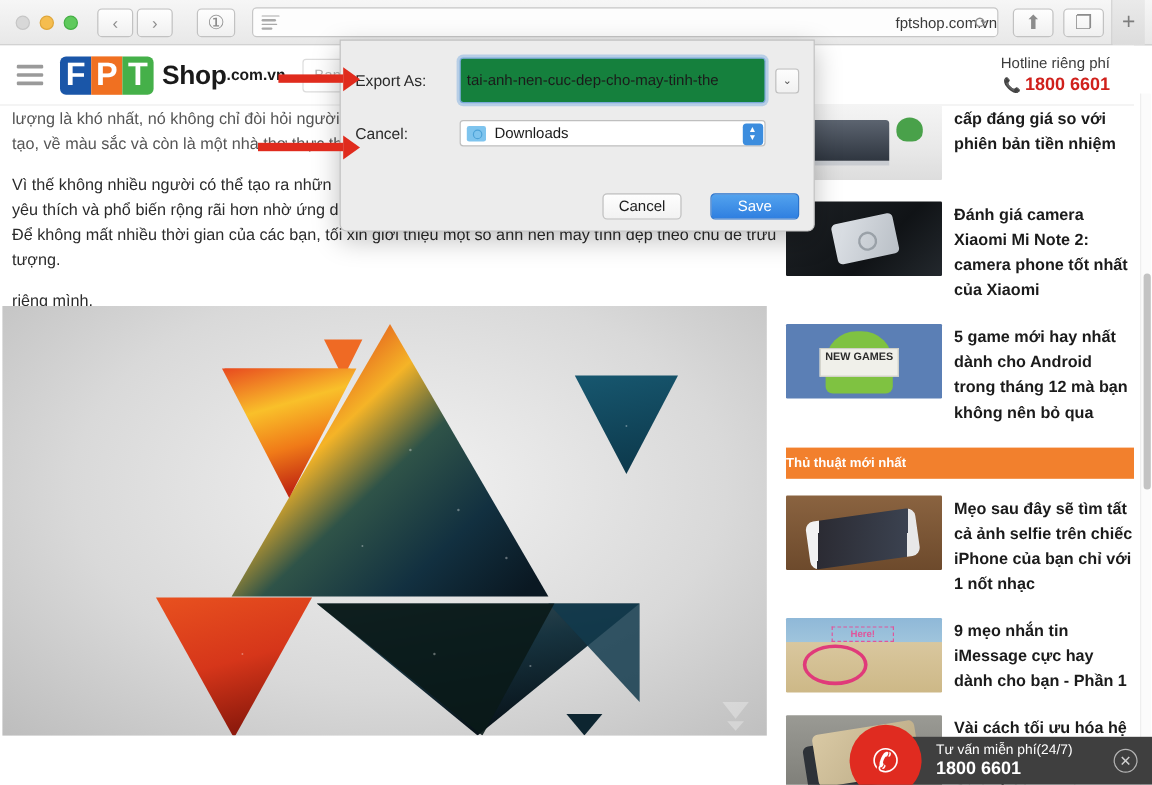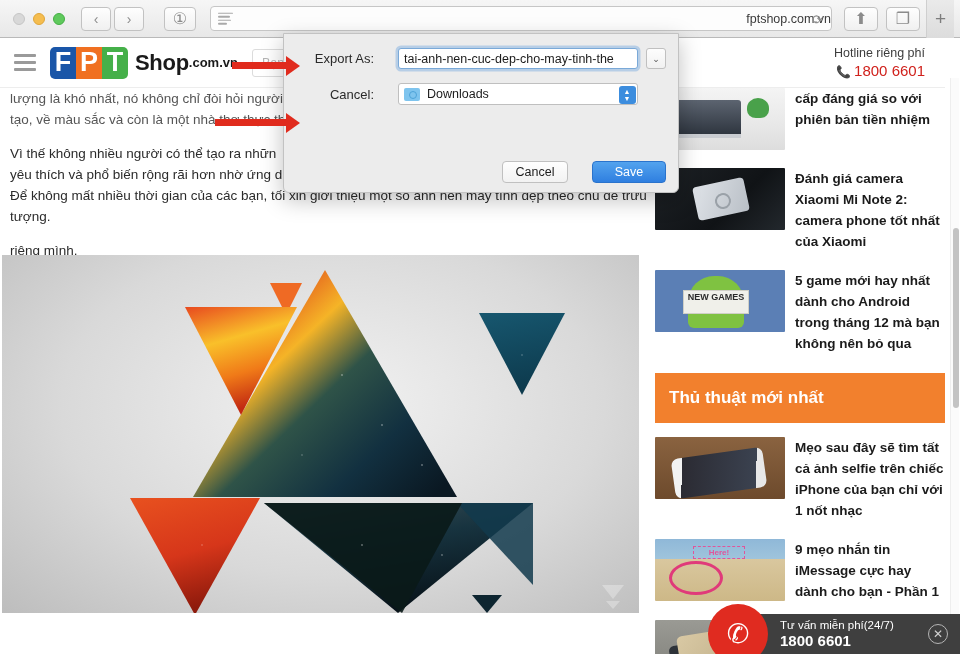--- a/index.html
+++ b/index.html
@@ -92,21 +92,21 @@
     display: flex; align-items: center; padding-left: 9px;
     font-size: 12.5px; color: #b4b4b4;
   }
   .searchbtn {
     width: 28px; height: 34px; background: #d0211c; border-radius: 3px;
     display: flex; align-items: center; justify-content: center;
     color: #fff; font-size: 15px; margin-left: 0;
   }
   .hotline { margin-left: auto; text-align: right; padding-right: 6px; }
   .hotline .hl1 { font-size: 12.5px; color: #3c3c3c; }
-  .hotline .hl2 { font-size: 15px; font-weight: normal; color: #d0211c; margin-top: 2px; }
+  .hotline .hl2 { font-size: 15px; font-weight: bold; color: #d0211c; margin-top: 2px; }
   .hotline .hl2 span.ph { font-size: 12px; margin-right: 3px; }
 
   
   .article { position: absolute; top: 50px; left: 10px; width: 640px; }
   .ptext { font-size: 13.5px; color: #2b2b2b; line-height: 21px; margin-bottom: 13px; }
   .ptext.clip { color: #555; }
 
   .hero {
     position: absolute; top: 217px; left: 2px; width: 637px; height: 358px;
     background: radial-gradient(ellipse at 52% 42%, #f2f2f2 0%, #d9d9d9 58%, #bdbdbd 100%);
@@ -115,23 +115,23 @@
 
   
   .pagefooter { position: absolute; top: 578px; left: 0; width: 945px; height: 38px; background: #fff; }
 
   
   .sidebar { position: absolute; top: 50px; left: 655px; width: 290px; }
   .sb-item { display: flex; gap: 10px; padding: 8px 0 10px 0; }
   .sb-thumb { width: 130px; height: 62px; flex: none; border-radius: 1px; overflow: hidden; position: relative; }
   .sb-title { font-size: 13.5px; font-weight: bold; color: #1b1b1b; line-height: 21px; }
   .sb-banner {
-    margin: 9px 0 6px 0; height: 50px; background: #f2802d;
-    display: flex; align-items: center; padding-left: 14px;
-    color: #fff; font-size: 17px; font-weight: bold;
+    margin: 9px 0 6px 0; height: 26px; background: #f2802d;
+    display: flex; align-items: center; padding-left: 0;
+    color: #fff; font-size: 11px; font-weight: bold;
   }
 
   
   .th-laptop { background: linear-gradient(#f4f4f4 0%, #e9e9e9 55%, #ddd 100%); }
   .th-laptop:after {
     content: ""; position: absolute; left: 8px; top: 12px; width: 78px; height: 34px;
     background: linear-gradient(#5c6470, #2f3640); border-radius: 3px 3px 0 0;
     box-shadow: 0 4px 0 #c9ccd1;
   }
   .th-laptop:before {
@@ -218,25 +218,25 @@
   
   .sheet {
     position: absolute; top: 33px; left: 283px; width: 396px; height: 160px;
     background: #ececec; border: 1px solid #c2c2c2;
     border-radius: 0 0 6px 6px;
     box-shadow: 0 7px 22px rgba(0,0,0,0.25);
     z-index: 40;
   }
   .row { display: flex; align-items: center; margin-top: 14px; padding: 0 12px; }
   .row .lab {
-    width: 78px; text-align: right; font-size: 13px; color: #2a2a2a;
-    margin-right: 24px; font-weight: 500;
+    width: 78px; text-align: left; font-size: 13px; color: #2a2a2a;
+    margin-right: 9px; font-weight: 500;
   }
   .nameinput {
-    flex: 1; height: 21px; background: #ffffff; border: 1px solid #7aa9d8;
+    flex: 1; height: 38px; background: #15803d; border: 1px solid #7aa9d8;
     border-radius: 3px; display: flex; align-items: center; padding: 0 5px;
     font-size: 12.5px; color: #1b1b1b; overflow: hidden; white-space: nowrap;
     box-shadow: 0 0 0 2.5px rgba(120,170,225,0.45);
   }
   .chev {
     width: 20px; height: 21px; margin-left: 8px; border: 1px solid #c0c0c0;
     border-radius: 3px; background: linear-gradient(#fdfdfd,#f1f1f1);
     display: flex; align-items: center; justify-content: center;
     font-size: 9px; color: #555;
   }

